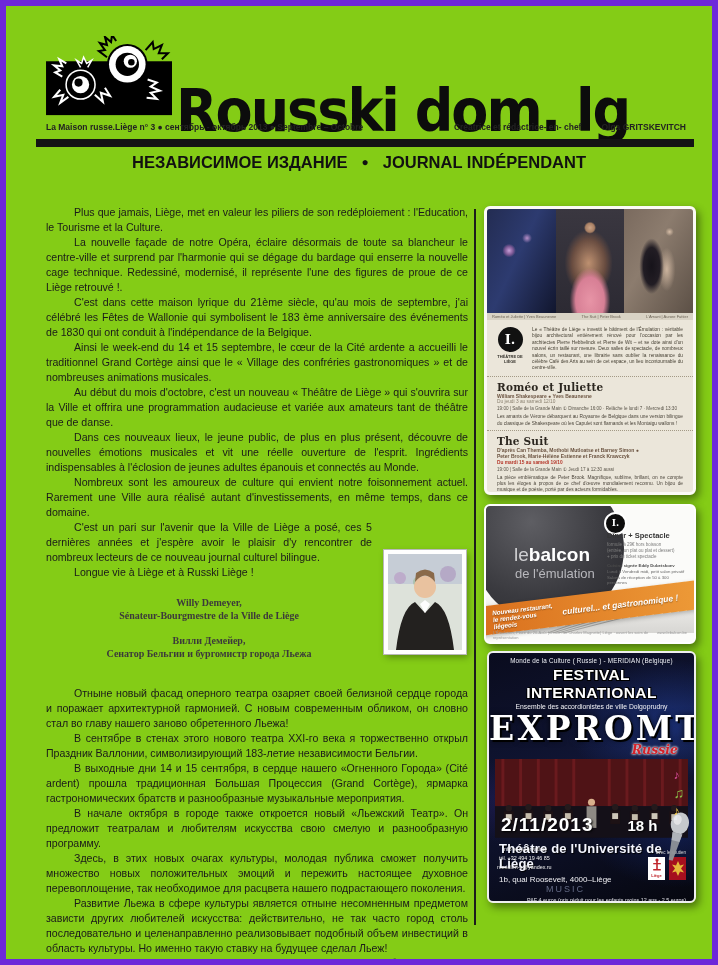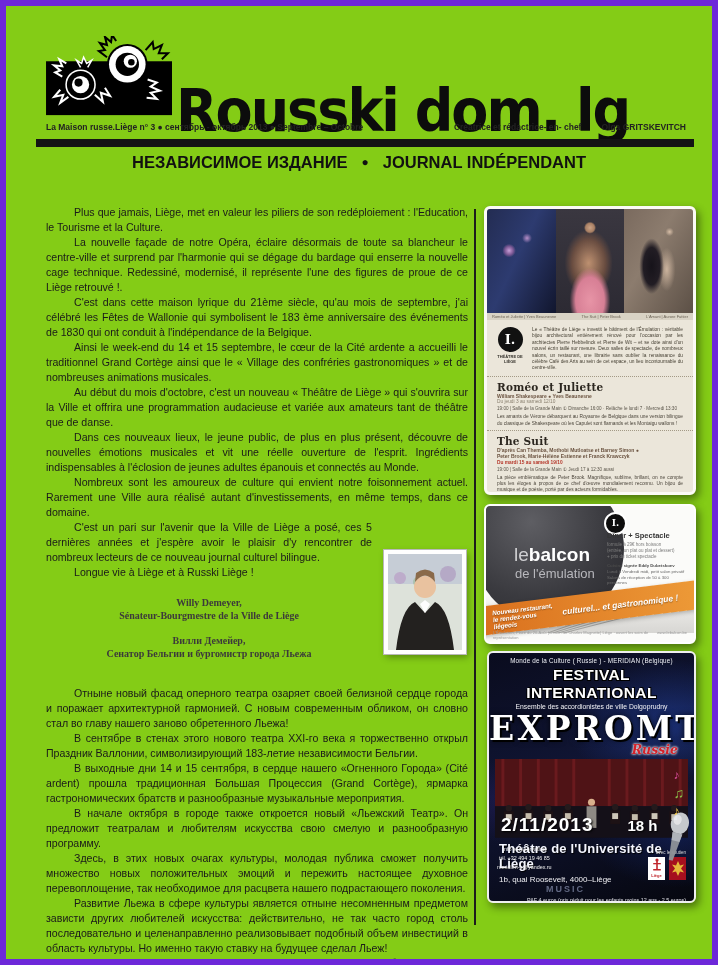--- a/index.html
+++ b/index.html
@@ -120,21 +120,21 @@
   .p3 .stage{height:80px;margin:2px 6px 0 6px;position:relative;z-index:1;}
   .p3 .stage svg{display:block;width:100%;height:100%;}
   .p3 .daterow{display:flex;align-items:baseline;gap:34px;padding:0 12px;margin-top:-24px;
       position:relative;z-index:2;text-shadow:1px 1px 2px #000;}
   .p3 .fdate{font-size:19px;font-weight:bold;letter-spacing:1px;}
   .p3 .ftime{font-size:15px;font-weight:bold;}
   .p3 .venue{padding:5px 4px 0 10px;font-size:13px;font-weight:bold;letter-spacing:.2px;
       color:#f4f6ff;text-shadow:1px 1px 1px #000;}
   .p3 .addrrow{display:flex;justify-content:space-between;align-items:baseline;padding:4px 10px 0 10px;flex-direction:column;}
   .p3 .addr{font-size:8px;color:#f0f0f4;}
-  .p3 .wm{font-size:9px;letter-spacing:2px;color:rgba(170,180,215,.55);font-weight:bold;padding-left:47px;}
+  .p3 .wm{font-size:9px;letter-spacing:2px;color:rgba(170,180,215,.55);font-weight:normal;padding-left:47px;}
   .p3 .paf{text-align:right;padding:3px 8px 0 8px;font-size:5.4px;color:#e4e4ea;}
   .p3 .keys{flex:1;margin-top:3px;position:relative;min-height:0;}
   .p3 .keys svg.bg{position:absolute;inset:0;width:100%;height:100%;}
   .p3 .contact{position:absolute;left:8px;bottom:34px;font-size:5.4px;line-height:9px;color:#f2f2f2;
       text-align:center;z-index:3;}
   .p3 .logos{position:absolute;right:8px;bottom:26px;text-align:right;z-index:3;}
   .p3 .logos .support{font-size:4.5px;color:#ddd;margin-bottom:2px;}
   .p3 .logos .row{display:flex;gap:4px;justify-content:flex-end;}
   .logo-box{width:17px;height:23px;display:flex;flex-direction:column;align-items:center;
       justify-content:flex-start;}

